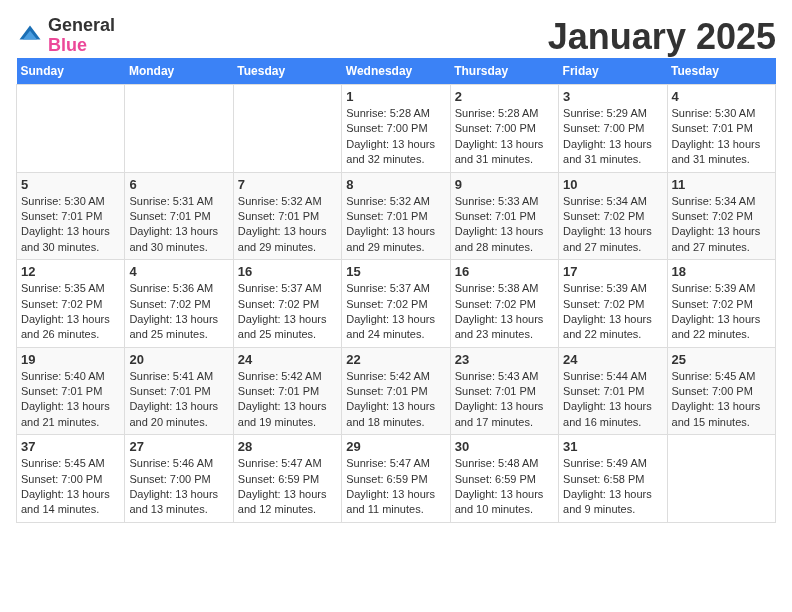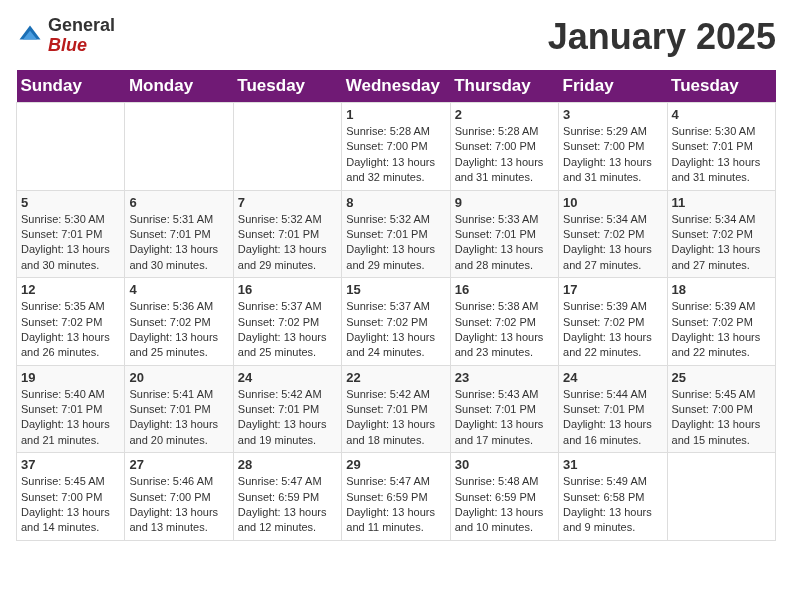--- a/index.html
+++ b/index.html
@@ -7,34 +7,33 @@
       font-family: Arial, sans-serif;
       background: #fff;
       width: 792px;
       min-height: 612px;
       padding: 16px;
     }
     .header {
       display: flex;
       justify-content: space-between;
       align-items: flex-start;
-      margin-bottom: 12px;
     }
     .logo {
       display: flex;
       align-items: center;
       gap: 4px;
     }
     .logo-text {
       font-size: 18px;
       font-weight: bold;
       line-height: 1.1;
     }
     .logo-general { color: #333; }
-    .logo-blue { color: #b91c1c; font-style: italic; }
+    .logo-blue { color: #ec4899; }
     .logo-icon {
       width: 28px;
       height: 28px;
     }
     .title-block {
       text-align: right;
     }
     .title-block h1 {
       font-size: 36px;
       font-weight: bold;
@@ -44,25 +43,25 @@
       font-size: 16px;
       font-weight: normal;
       color: #333;
     }
     table {
       width: 100%;
       border-collapse: collapse;
       font-size: 11px;
     }
     thead tr th {
-      background-color: #701a75;
+      background-color: #3b82f6;
       color: #fff;
       padding: 6px 4px;
       text-align: left;
-      font-size: 17px;
+      font-size: 12px;
       font-weight: bold;
     }
     tbody tr td {
       border: 1px solid #ddd;
       vertical-align: top;
       padding: 4px 4px;
       min-height: 80px;
       width: calc(100% / 7);
       background: #fff;
     }

